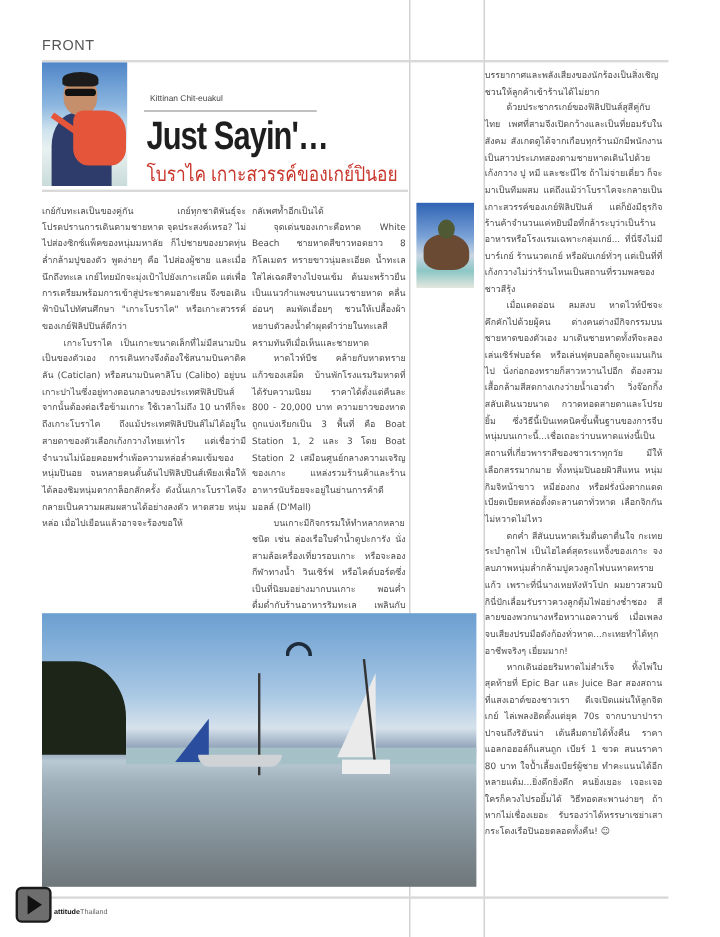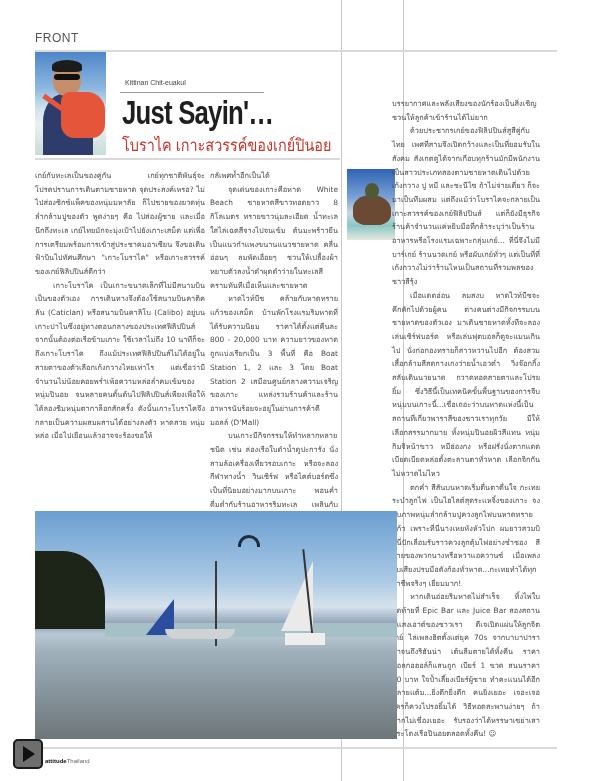--- a/index.html
+++ b/index.html
@@ -22,21 +22,21 @@
   .byline-rule { position:absolute; left:120px; top:92px; width:144px; height:1px; background:#999; }
   .headline { position:absolute; left:122px; top:94px; font-family:"Liberation Sans", sans-serif;
               font-weight:bold; font-size:33px; letter-spacing:-1px; color:#1e1e1e; transform:scaleX(0.78); transform-origin:left top; white-space:nowrap; }
   .subhead { position:absolute; left:122px; top:131px; font-family:"Liberation Sans", sans-serif;
              font-size:17px; color:#c8352b; white-space:nowrap; transform:scaleX(0.85); transform-origin:left top; }
   .col { position:absolute; font-size:7.4px; line-height:13.7px; color:#4a4a4a; text-align:justify; }
   .col p { margin:0; }
   .col p.ind { text-indent:18px; }
   .col1 { left:35px; top:169px; width:170px; }
   .col2 { left:210px; top:169px; width:128px; }
-  .col3 { left:392px; top:56px; width:148px;margin-top:41px; }
+  .col3 { left:404px; top:56px; width:148px; }
   .thumb { position:absolute; left:347px; top:169px; width:48px; height:71px; overflow:hidden;
            background:linear-gradient(180deg,#2f63b4 0%,#7aa2d6 40%,#c9d6e3 62%,#8cc7c5 80%,#e4e7df 100%); }
   .thumb .rock { position:absolute; left:6px; top:26px; width:38px; height:30px; border-radius:45% 50% 35% 35%; background:#6b4a33; }
   .thumb .tree { position:absolute; left:18px; top:14px; width:14px; height:16px; border-radius:50%; background:#4f5a35; }
   .photo { position:absolute; left:35px; top:511px; width:362px; height:228px; overflow:hidden;
            background:linear-gradient(180deg,#6b9fd1 0%,#a9c8e4 30%,#d6e2ec 42%,#8a9db5 50%,#b9c9d3 54%,#9fb0bb 62%,#8c9ba4 75%,#6e7679 100%); }
   .photo .trees { position:absolute; left:0; top:40px; width:70px; height:78px; background:#1d2418; border-radius:0 60% 0 0; }
   .photo .sea { position:absolute; left:70px; top:112px; width:292px; height:14px; background:#a5c0c7; }
   .photo .mast1 { position:absolute; left:180px; top:50px; width:2px; height:85px; background:#3a3a3a; }
   .photo .sail1 { position:absolute; left:111px; top:88px; width:0; height:0; border-left:28px solid transparent; border-right:0 solid transparent; border-bottom:36px solid #2b4d9e; }

